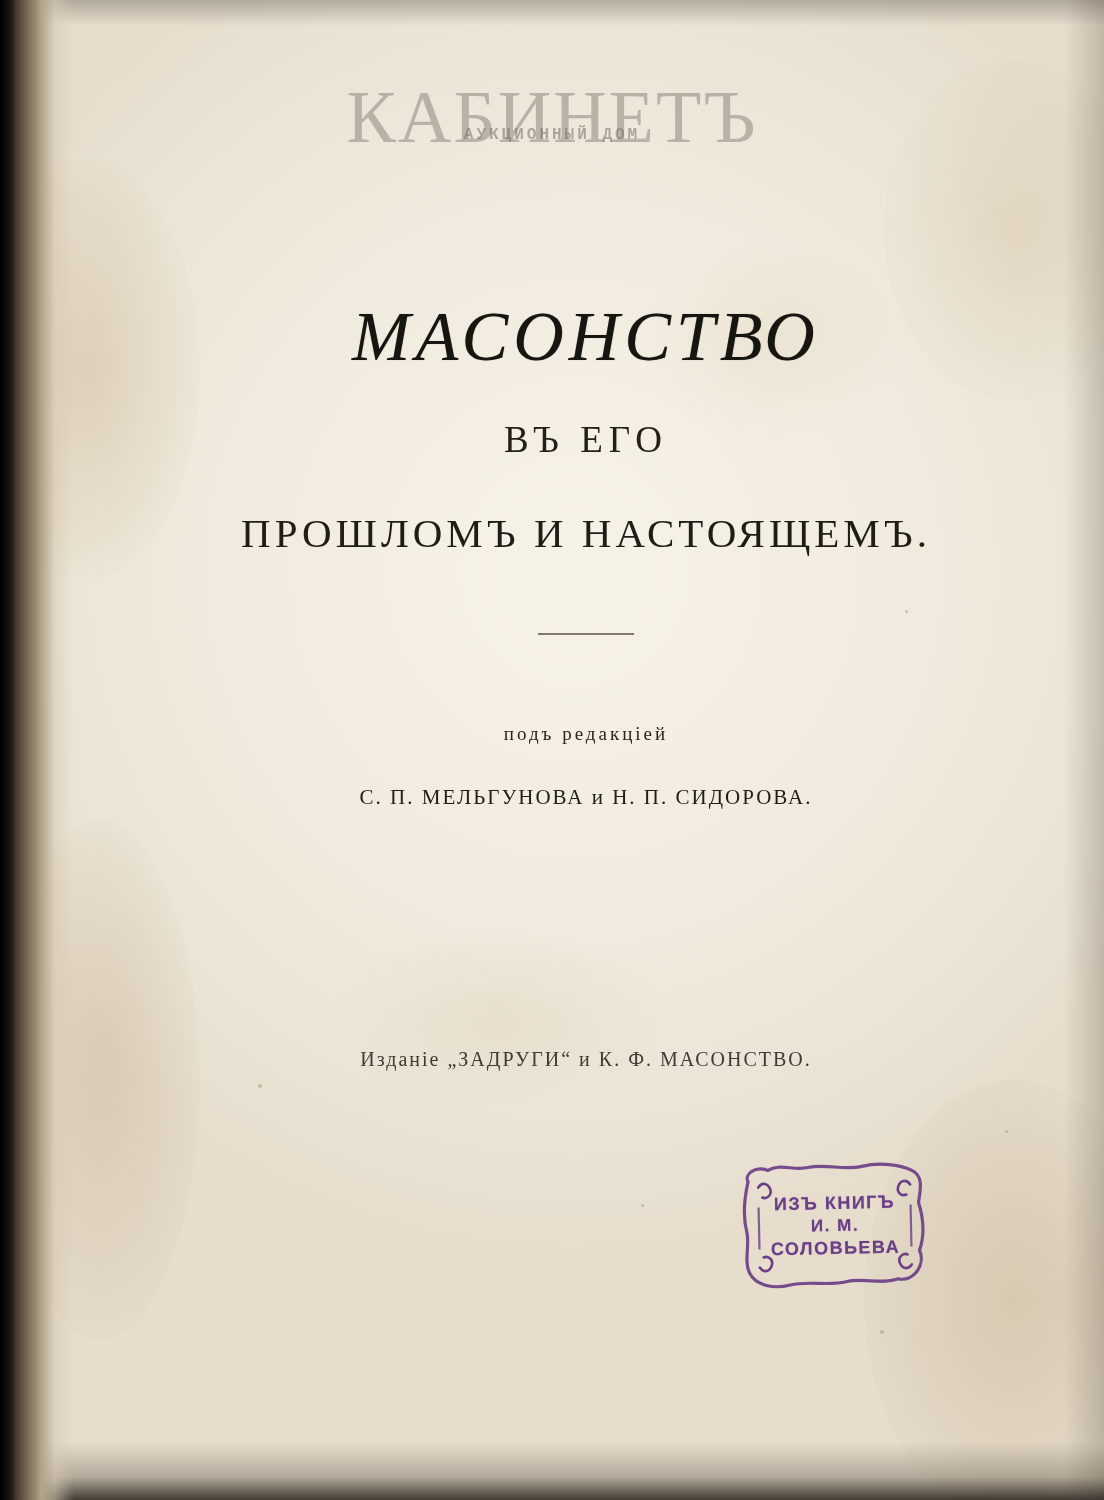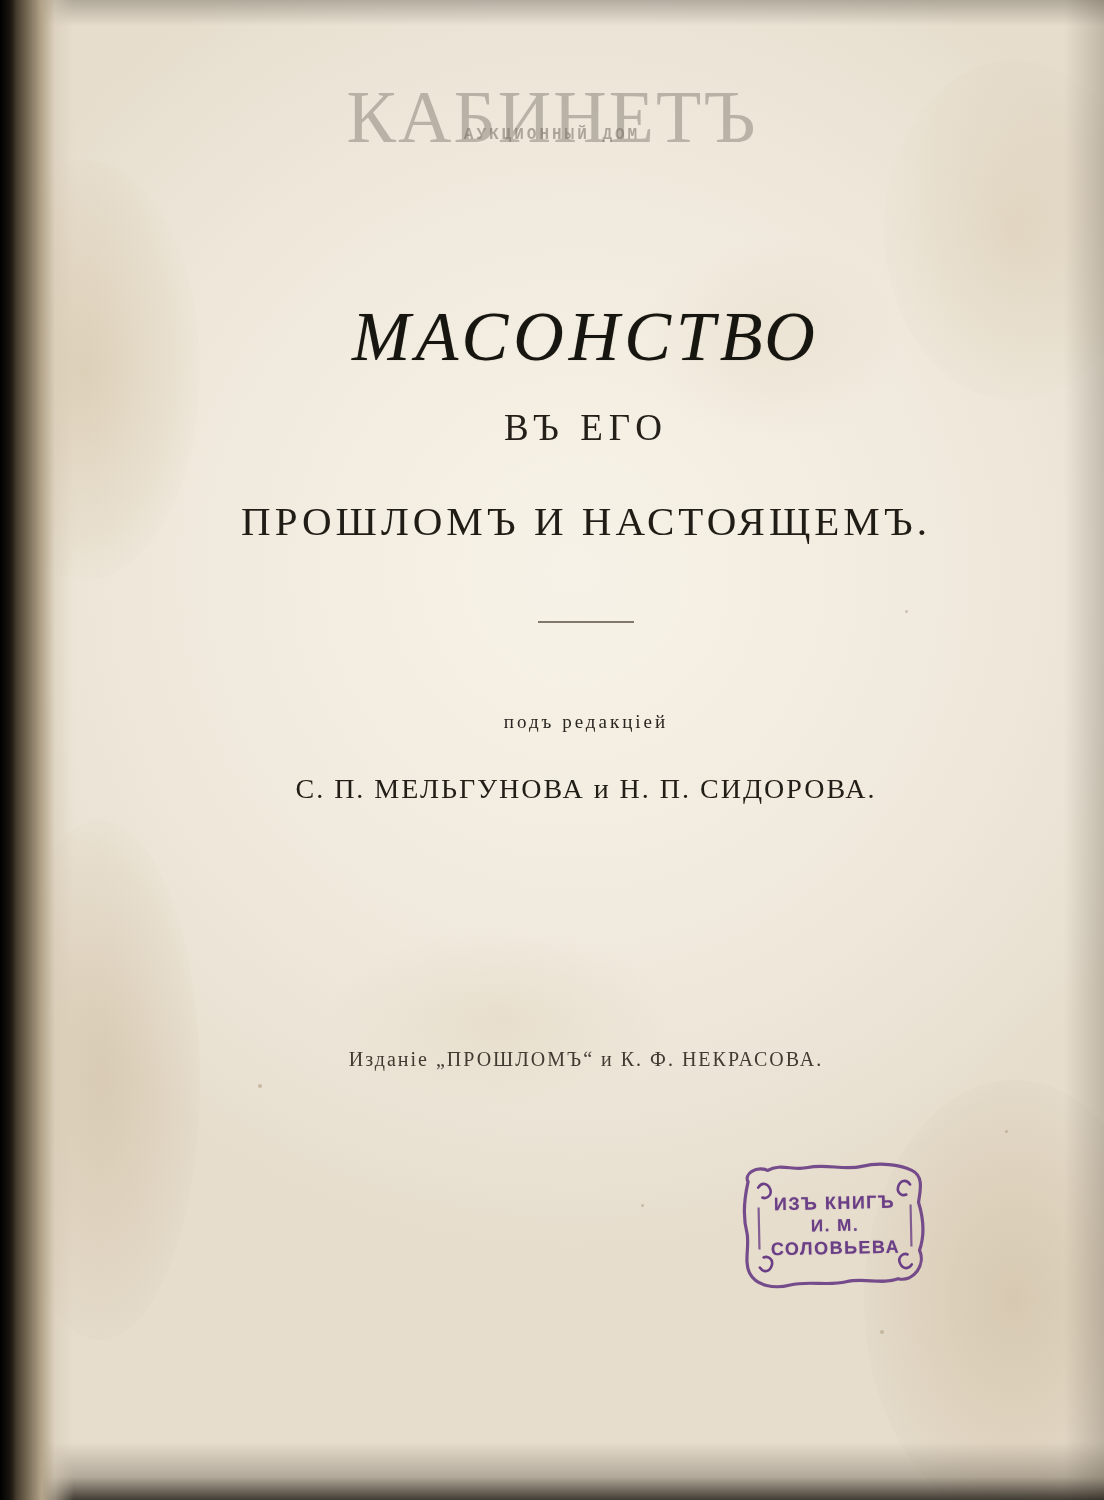--- a/index.html
+++ b/index.html
@@ -122,21 +122,21 @@
     font-family: "Liberation Serif", serif;
     font-size: 70px;
     letter-spacing: 5px;
     line-height: 1.05;
     font-weight: 400;
     color: #17150f;
     text-shadow: 0 0 1px rgba(30,26,18,0.35);
     font-style: italic;
   }
   .t-line2 {
-    margin-top: 32px;
+    margin-top: 44px;
     font-family: "Liberation Serif", serif;
     font-size: 37px;
     letter-spacing: 6px;
     color: #241f19;
   }
   .t-line3 {
     margin-top: 48px;
     font-family: "Liberation Serif", serif;
     font-size: 41px;
     letter-spacing: 4px;
@@ -152,21 +152,21 @@
   .t-editor-label {
     margin-top: 88px;
     font-family: "Liberation Serif", serif;
     font-size: 19px;
     letter-spacing: 3px;
     color: #2a2520;
   }
   .t-editors {
     margin-top: 40px;
     font-family: "Liberation Serif", serif;
-    font-size: 28px;
+    font-size: 21px;
     letter-spacing: 2px;
     color: #211d17;
   }
   .t-publisher {
     position: absolute;
     left: 92px;
     right: 24px;
     top: 1048px;
     text-align: center;
     font-family: "Liberation Serif", serif;
@@ -234,21 +234,21 @@
 
   <div class="titleblock">
     <div class="t-main">МАСОНСТВО</div>
     <div class="t-line2">ВЪ ЕГО</div>
     <div class="t-line3">ПРОШЛОМЪ И НАСТОЯЩЕМЪ.</div>
     <div class="rule"></div>
     <div class="t-editor-label">подъ редакціей</div>
     <div class="t-editors">С. П. МЕЛЬГУНОВА и Н. П. СИДОРОВА.</div>
   </div>
 
-  <div class="t-publisher">Изданіе „ПРОШЛОМЪ“ и К. Ф. НЕКРАСОВА.</div>
+  <div class="t-publisher">Изданіе „ЗАДРУГИ“ и К. Ф. МАСОНСТВО.</div>
 
   <div class="stamp">
     <svg width="200" height="132" viewBox="0 0 200 132" xmlns="http://www.w3.org/2000/svg">
       <path d="M14,20 C10,12 22,4 34,9 C46,2 60,10 74,7 C92,3 110,11 128,7 C146,3 166,6 178,12
                C190,18 186,32 184,44 C188,58 190,76 184,92 C190,106 178,124 162,120
                C146,126 128,118 110,122 C92,126 72,120 54,124 C38,128 20,124 14,112
                C8,100 14,86 12,72 C8,56 10,36 14,20 Z" fill="none" stroke="#6b3f86" stroke-width="3.2" stroke-linecap="round" stroke-linejoin="round" opacity="0.92"></path>
       <path d="M24,26 C28,20 34,22 36,28 C38,34 32,38 28,36" fill="none" stroke="#6b3f86" stroke-width="2.6" stroke-linecap="round"></path>
       <path d="M176,26 C172,20 166,22 164,28 C162,34 168,38 172,36" fill="none" stroke="#6b3f86" stroke-width="2.6" stroke-linecap="round"></path>
       <path d="M24,106 C28,112 34,110 36,104 C38,98 32,94 28,96" fill="none" stroke="#6b3f86" stroke-width="2.6" stroke-linecap="round"></path>

